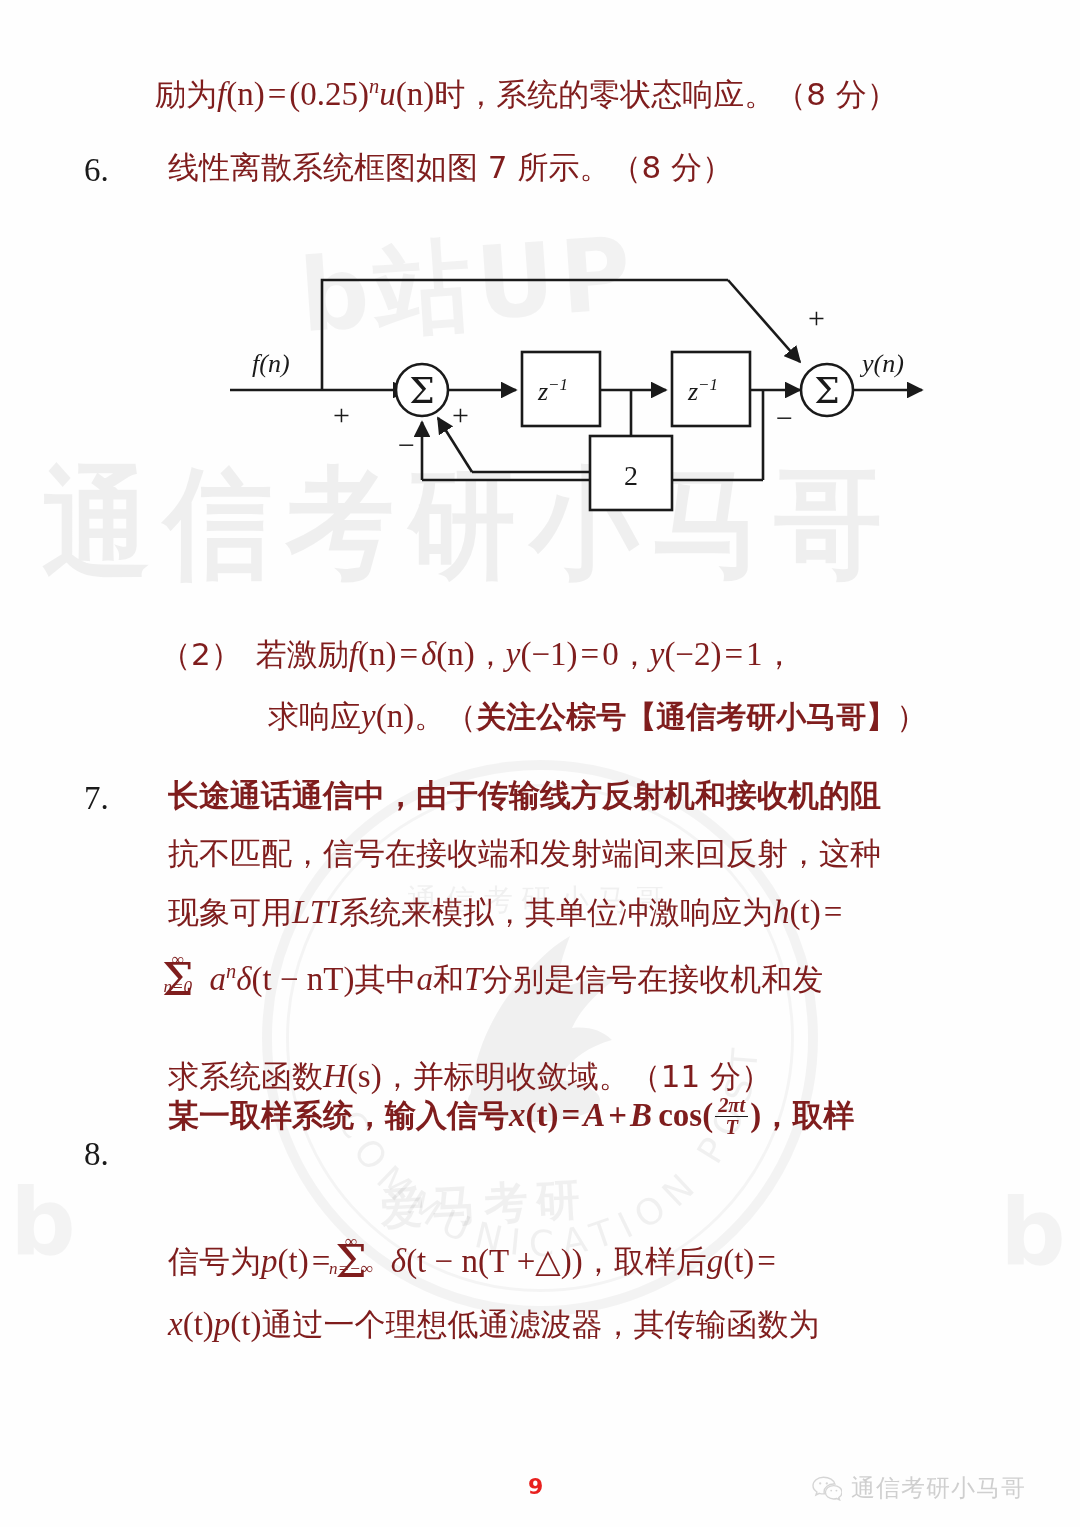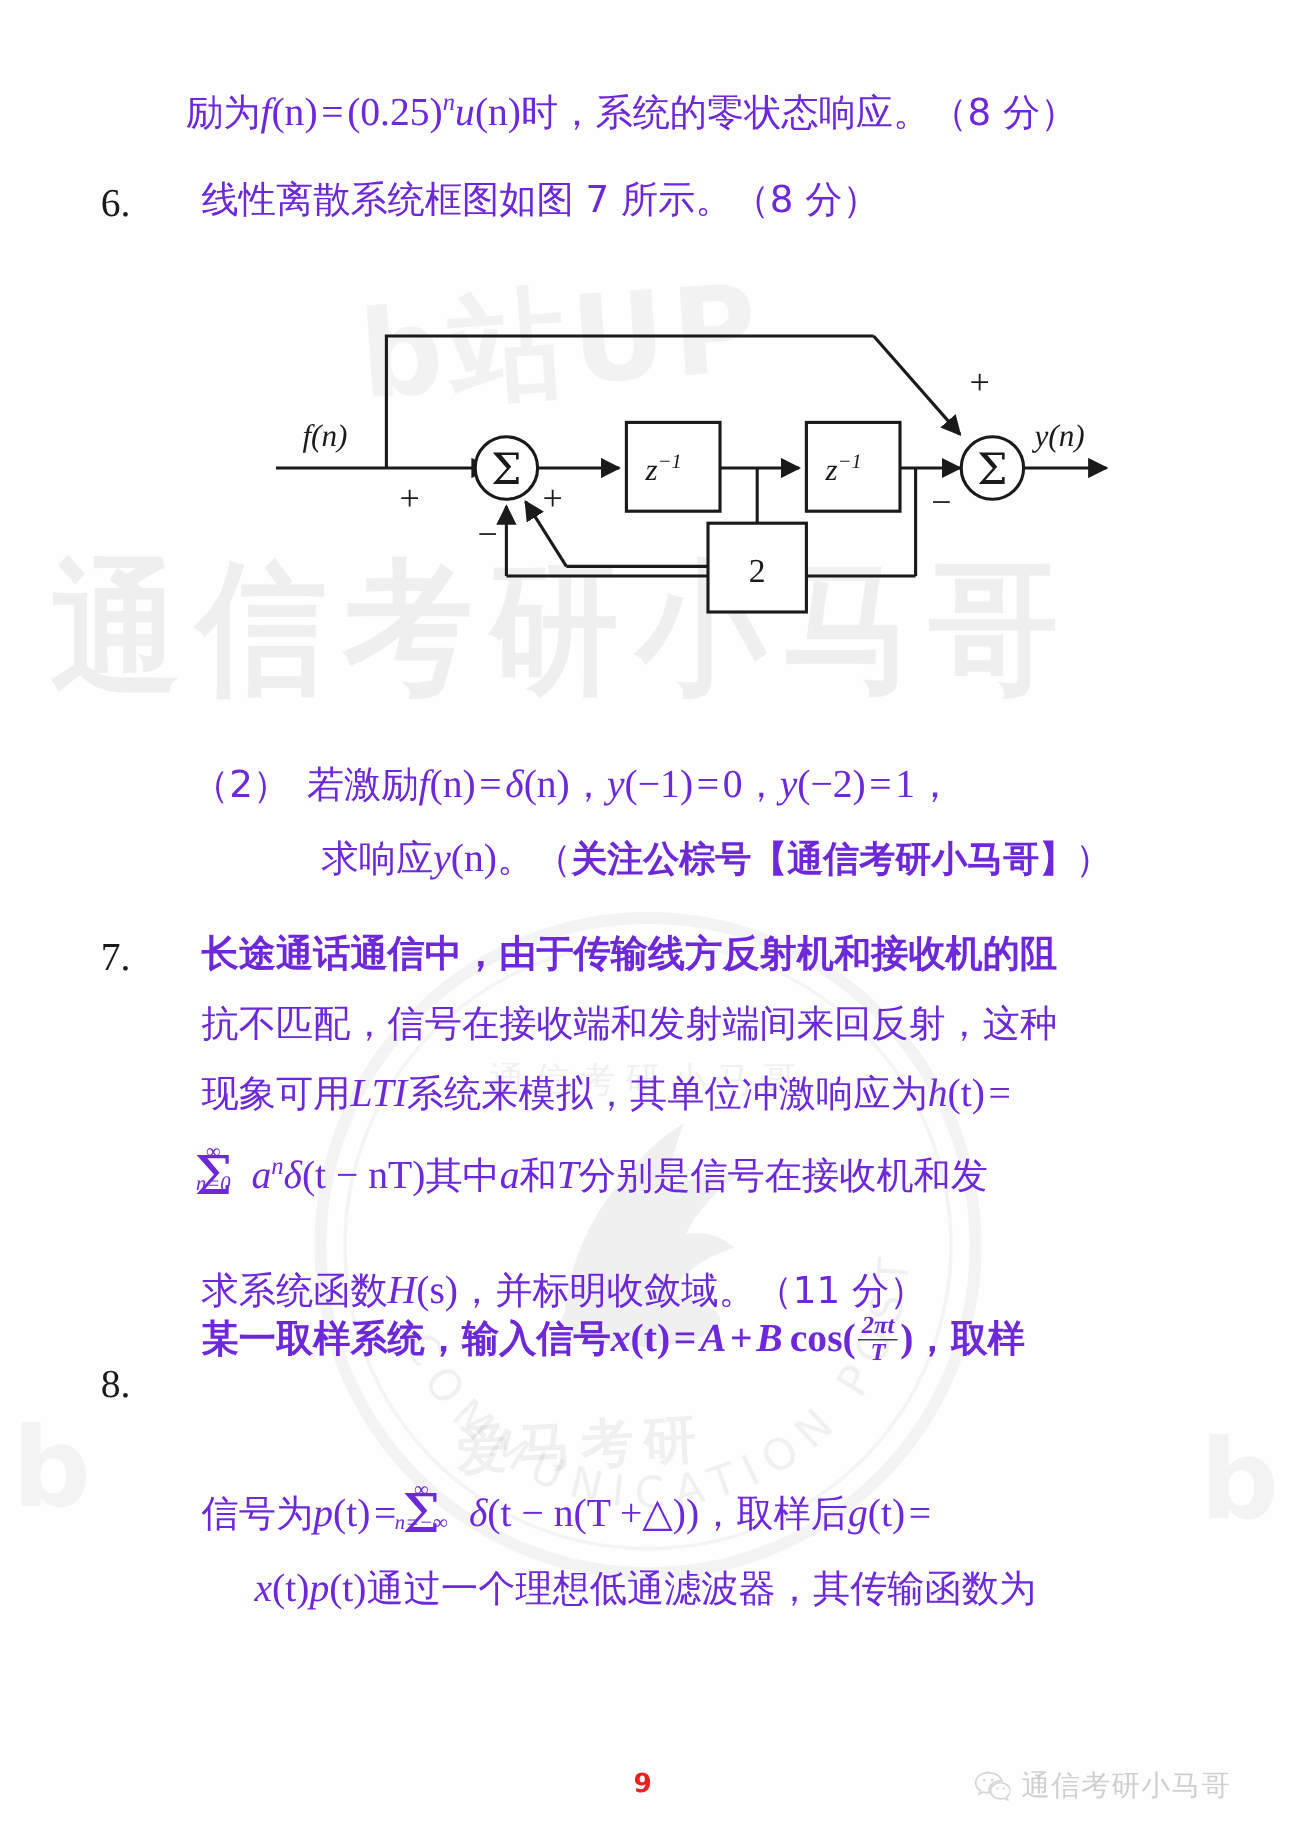--- a/index.html
+++ b/index.html
@@ -151,21 +151,21 @@
   .hdr-right  { left: 800px; top: 4px; }
 
   
   .content {
     position: absolute;
     inset: 0;
     z-index: 4;
   }
   .line {
     position: absolute;
-    color: #6d28d9;
+    color: #7f1d1d;
     white-space: nowrap;
     font-family: "Liberation Serif", "DejaVu Serif", serif;
     font-size: 33px;
     line-height: 1;
   }
   .num {
     position: absolute;
     color: #1a1a1a;
     font-family: "Liberation Serif", "DejaVu Serif", serif;
     font-size: 33px;
@@ -375,21 +375,21 @@
     <div class="num" style="left:84px; top:1136px;">8.</div>
 
     <div class="line" style="left:168px; top:1096px;font-weight:bold;">
       <span class="cjk">某一取样系统，输入信号</span><span class="mi">x</span><span class="mn">(t)</span><span class="mo">=</span><span class="mi">A</span><span class="mo">+</span><span class="mi">B</span><span style="display:inline-block;width:6px"></span><span class="mn">cos</span><span class="mn">(</span><span class="frac"><span class="nume mi">2πt</span><span class="deno mi">T</span></span><span class="mn">)</span><span class="cjk">，取样</span>
     </div>
 
     <div class="line" style="left:168px; top:1242px;">
       <span class="cjk">信号为</span><span class="mi">p</span><span class="mn">(t)</span><span class="mo">=</span><span class="sum-wrap"><span class="sum-upper">∞</span><span class="sum-sym">Σ</span><span class="sum-lower">n=−∞</span></span><span style="display:inline-block;width:22px"></span><span class="mi">δ</span><span class="mn">(t − n(T +△))</span><span class="cjk">，取样后</span><span class="mi">g</span><span class="mn">(t)</span><span class="mo">=</span>
     </div>
 
-    <div class="line" style="left:168px; top:1308px;margin-left:44px;">
+    <div class="line" style="left:168px; top:1308px;">
       <span class="mi">x</span><span class="mn">(t)</span><span class="mi">p</span><span class="mn">(t)</span><span class="cjk">通过一个理想低通滤波器，其传输函数为</span>
     </div>
   </div>
 
   <div class="diagram">
     <svg viewBox="0 0 700 250" xmlns="http://www.w3.org/2000/svg">
       <defs>
         <marker id="arr" viewBox="0 0 10 10" refX="9" refY="5" markerWidth="6.5" markerHeight="6.5" orient="auto-start-reverse">
           <path d="M 0 0 L 10 5 L 0 10 z" fill="#1a1a1a"></path>
         </marker>

